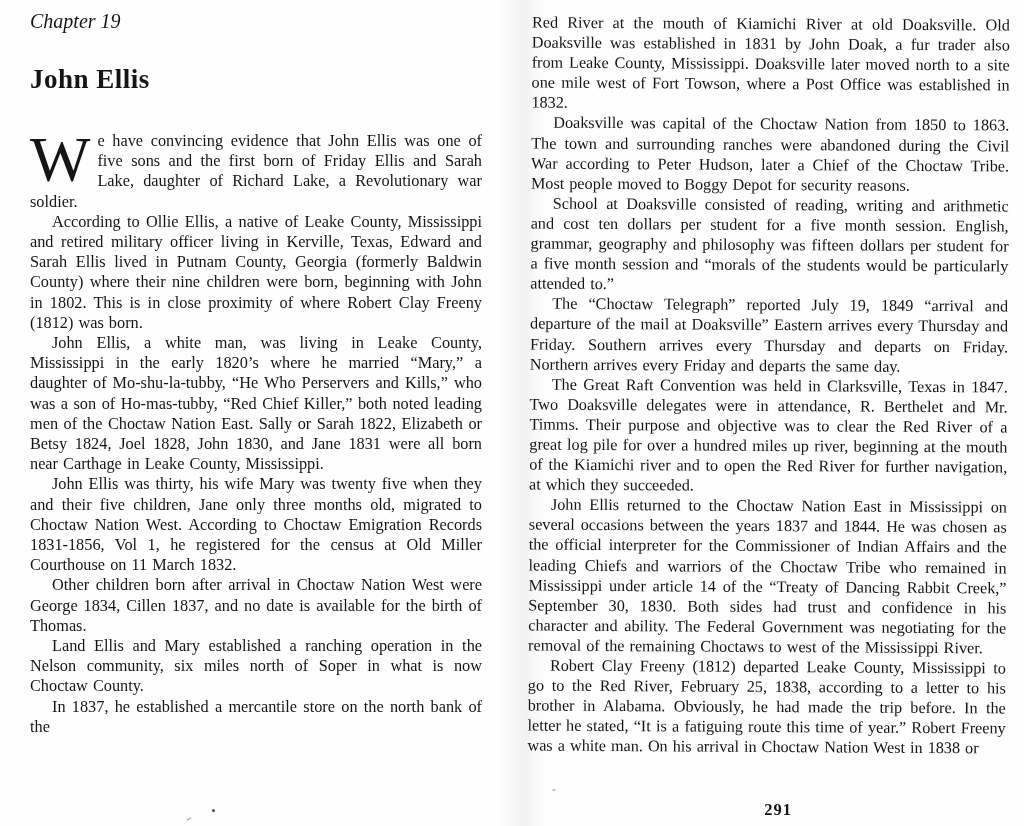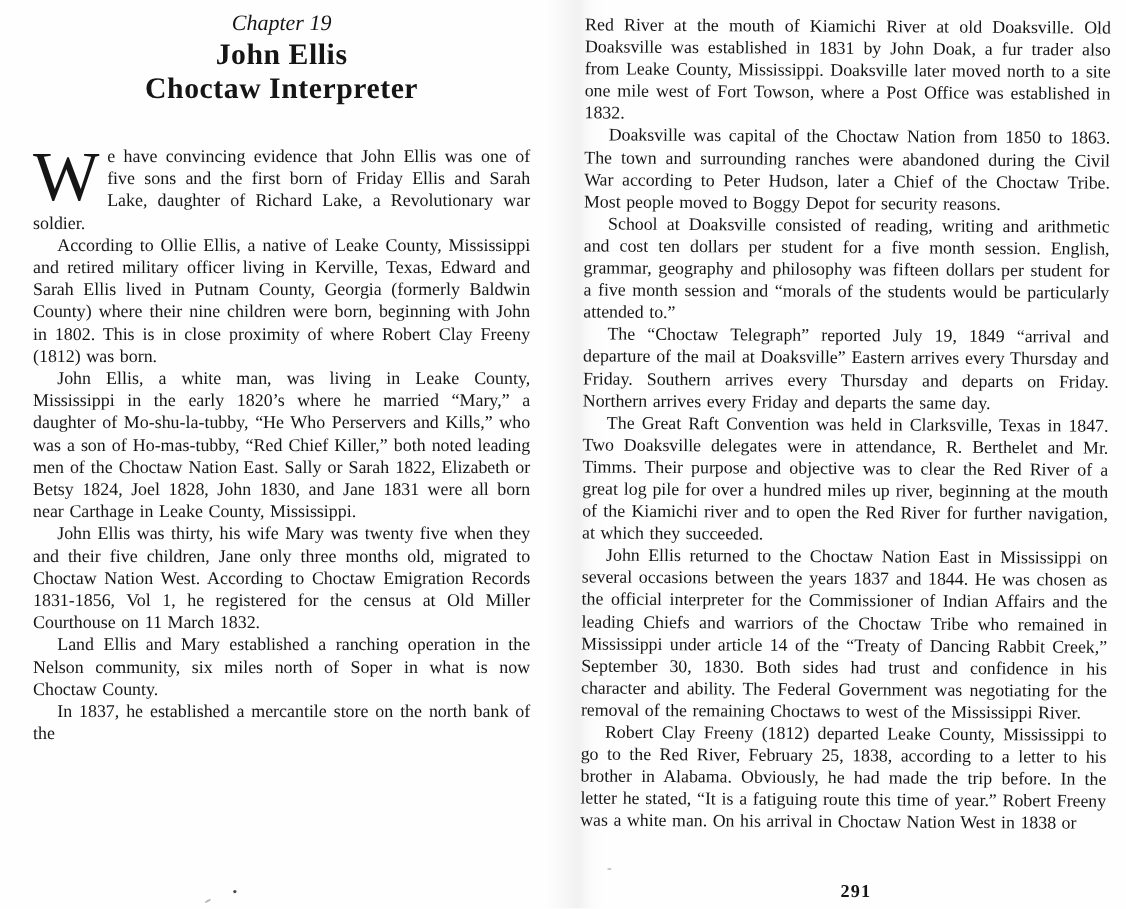--- a/index.html
+++ b/index.html
@@ -7,23 +7,23 @@
     width:1024px;height:826px;
     background:#fefefe;
     font-family:"Liberation Serif","DejaVu Serif",serif;
     color:#151515;
     position:relative;
     overflow:hidden;
   }
   .page{position:absolute;}
   .page-left{left:30px;top:8px;width:452px;}
   .page-right{left:532px;top:14px;width:478px;transform:rotate(0.35deg);transform-origin:50% 0;}
-  .heading{text-align:center;}
+  .heading{text-align:left;}
   .chapter-label{font-style:italic;font-size:20px;line-height:26px;}
-  .book-title{font-weight:bold;font-size:27px;line-height:31px;letter-spacing:0.5px;}
+  .book-title{font-weight:bold;font-size:27px;line-height:31px;letter-spacing:0.5px;margin-top:30px;}
   .body-block{margin-top:36px;}
   p.para{
     margin:0;
     text-align:justify;
     font-size:16.3px;
     line-height:20.2px;
     word-spacing:1px;
   }
   .page-right p.para{font-size:16.2px;line-height:20.1px;}
   p.indent{text-indent:22px;}
@@ -56,29 +56,29 @@
 </style>
 </head>
 <body>
 
 <div class="gutter-shadow"></div>
 
 <div class="page page-left">
   <div class="heading">
     <div class="chapter-label">Chapter 19</div>
     <div class="book-title">John Ellis</div>
-    <div class="book-title">Choctaw Interpreter</div>
   </div>
   <div class="body-block">
     <p class="para"><span class="dropcap">W</span><span>e have convincing evidence that John Ellis was one of five sons and the first born of Friday Ellis and Sarah Lake, daughter of Richard Lake, a Revolutionary war soldier.</span></p>
     <div>
 
     <p class="para indent">According to Ollie Ellis, a native of Leake County, Mississippi and retired military officer living in Kerville, Texas, Edward and Sarah Ellis lived in Putnam County, Georgia (formerly Baldwin County) where their nine children were born, beginning with John in 1802. This is in close proximity of where Robert Clay Freeny (1812) was born.</p>
         <p class="para indent">John Ellis, a white man, was living in Leake County, Mississippi in the early 1820’s where he married “Mary,” a daughter of Mo-shu-la-tubby, “He Who Perservers and Kills,” who was a son of Ho-mas-tubby, “Red Chief Killer,” both noted leading men of the Choctaw Nation East. Sally or Sarah 1822, Elizabeth or Betsy 1824, Joel 1828, John 1830, and Jane 1831 were all born near Carthage in Leake County, Mississippi.</p>
         <p class="para indent">John Ellis was thirty, his wife Mary was twenty five when they and their five children, Jane only three months old, migrated to Choctaw Nation West. According to Choctaw Emigration Records 1831-1856, Vol 1, he registered for the census at Old Miller Courthouse on 11 March 1832.</p>
+        <p class="para indent">Other children born after arrival in Choctaw Nation West were George 1834, Cillen 1837, and no date is available for the birth of Thomas.</p>
         <p class="para indent">Land Ellis and Mary established a ranching operation in the Nelson community, six miles north of Soper in what is now Choctaw County.</p>
         <p class="para indent">In 1837, he established a mercantile store on the north bank of the</p>
       </div>
   </div>
 </div>
 
 <div class="page page-right">
   <p class="para">Red River at the mouth of Kiamichi River at old Doaksville. Old Doaksville was established in 1831 by John Doak, a fur trader also from Leake County, Mississippi. Doaksville later moved north to a site one mile west of Fort Towson, where a Post Office was established in 1832.</p>
   <div>
 

